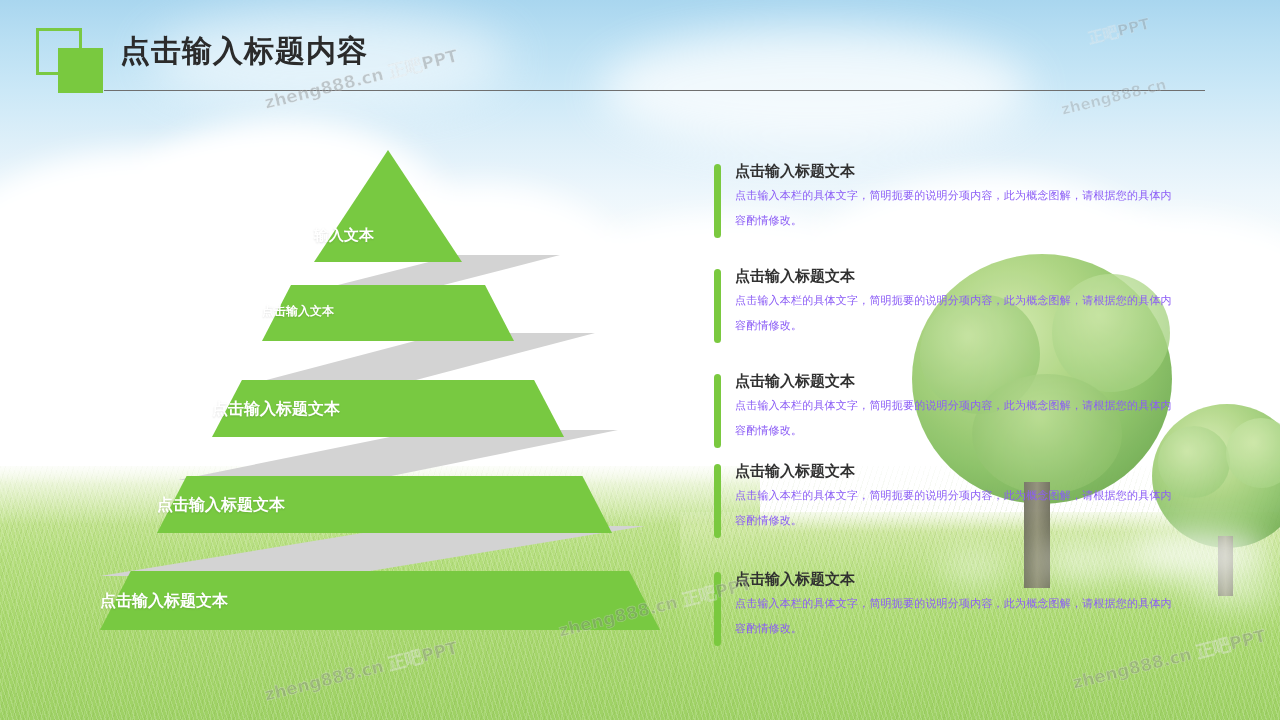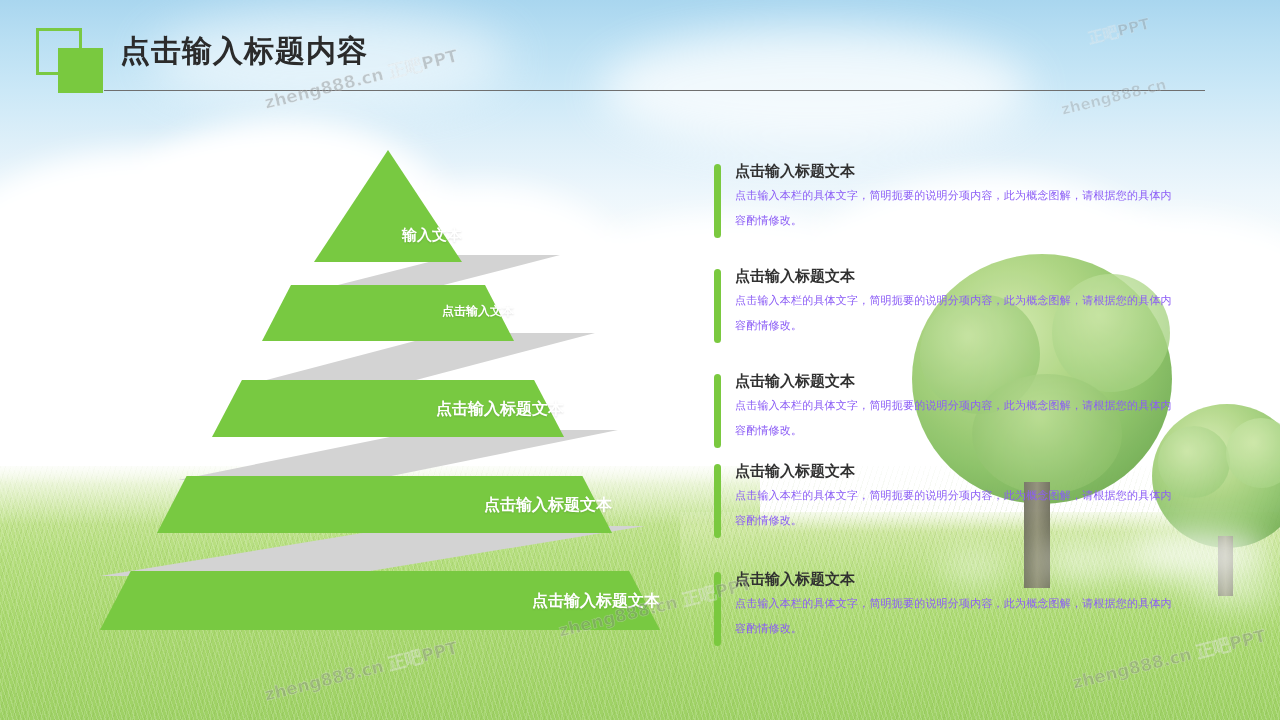--- a/index.html
+++ b/index.html
@@ -74,21 +74,21 @@
   .sq-outline{position:absolute;left:36px;top:28px;width:46px;height:47px;border:3px solid #7ac943;box-sizing:border-box;}
   .sq-fill{position:absolute;left:58px;top:48px;width:45px;height:45px;background:#79c93f;}
   .page-title{position:absolute;left:120px;top:29px;font-size:30px;font-weight:bold;color:#2b2b2b;letter-spacing:1px;line-height:44px;}
   .title-rule{position:absolute;left:104px;top:90px;width:1101px;height:1px;background:#6f6f6f;}
 
   
   .pyramid{position:absolute;left:0;top:0;width:700px;height:720px;}
   .shadow-band{position:absolute;background:#d3d3d3;}
   .level{position:absolute;background:#78c941;}
   .level-label{
-    position:absolute;width:100%;text-align:right;color:#ffffff;font-weight:bold;
+    position:absolute;width:100%;text-align:left;color:#ffffff;font-weight:bold;
     text-shadow:0 1px 2px rgba(0,0,0,.12);white-space:nowrap;
   }
 
   
   .txt-item{position:absolute;left:714px;width:470px;}
   .txt-bar{position:absolute;left:0;top:4px;width:7px;height:74px;background:#7ac93f;border-radius:4px;}
   .txt-head{position:absolute;left:21px;top:0;font-size:15px;font-weight:bold;color:#313131;line-height:22px;}
   .txt-body{position:absolute;left:21px;top:23px;width:440px;font-size:11px;color:#8b5cf6;line-height:25px;letter-spacing:.2px;}
 
   

